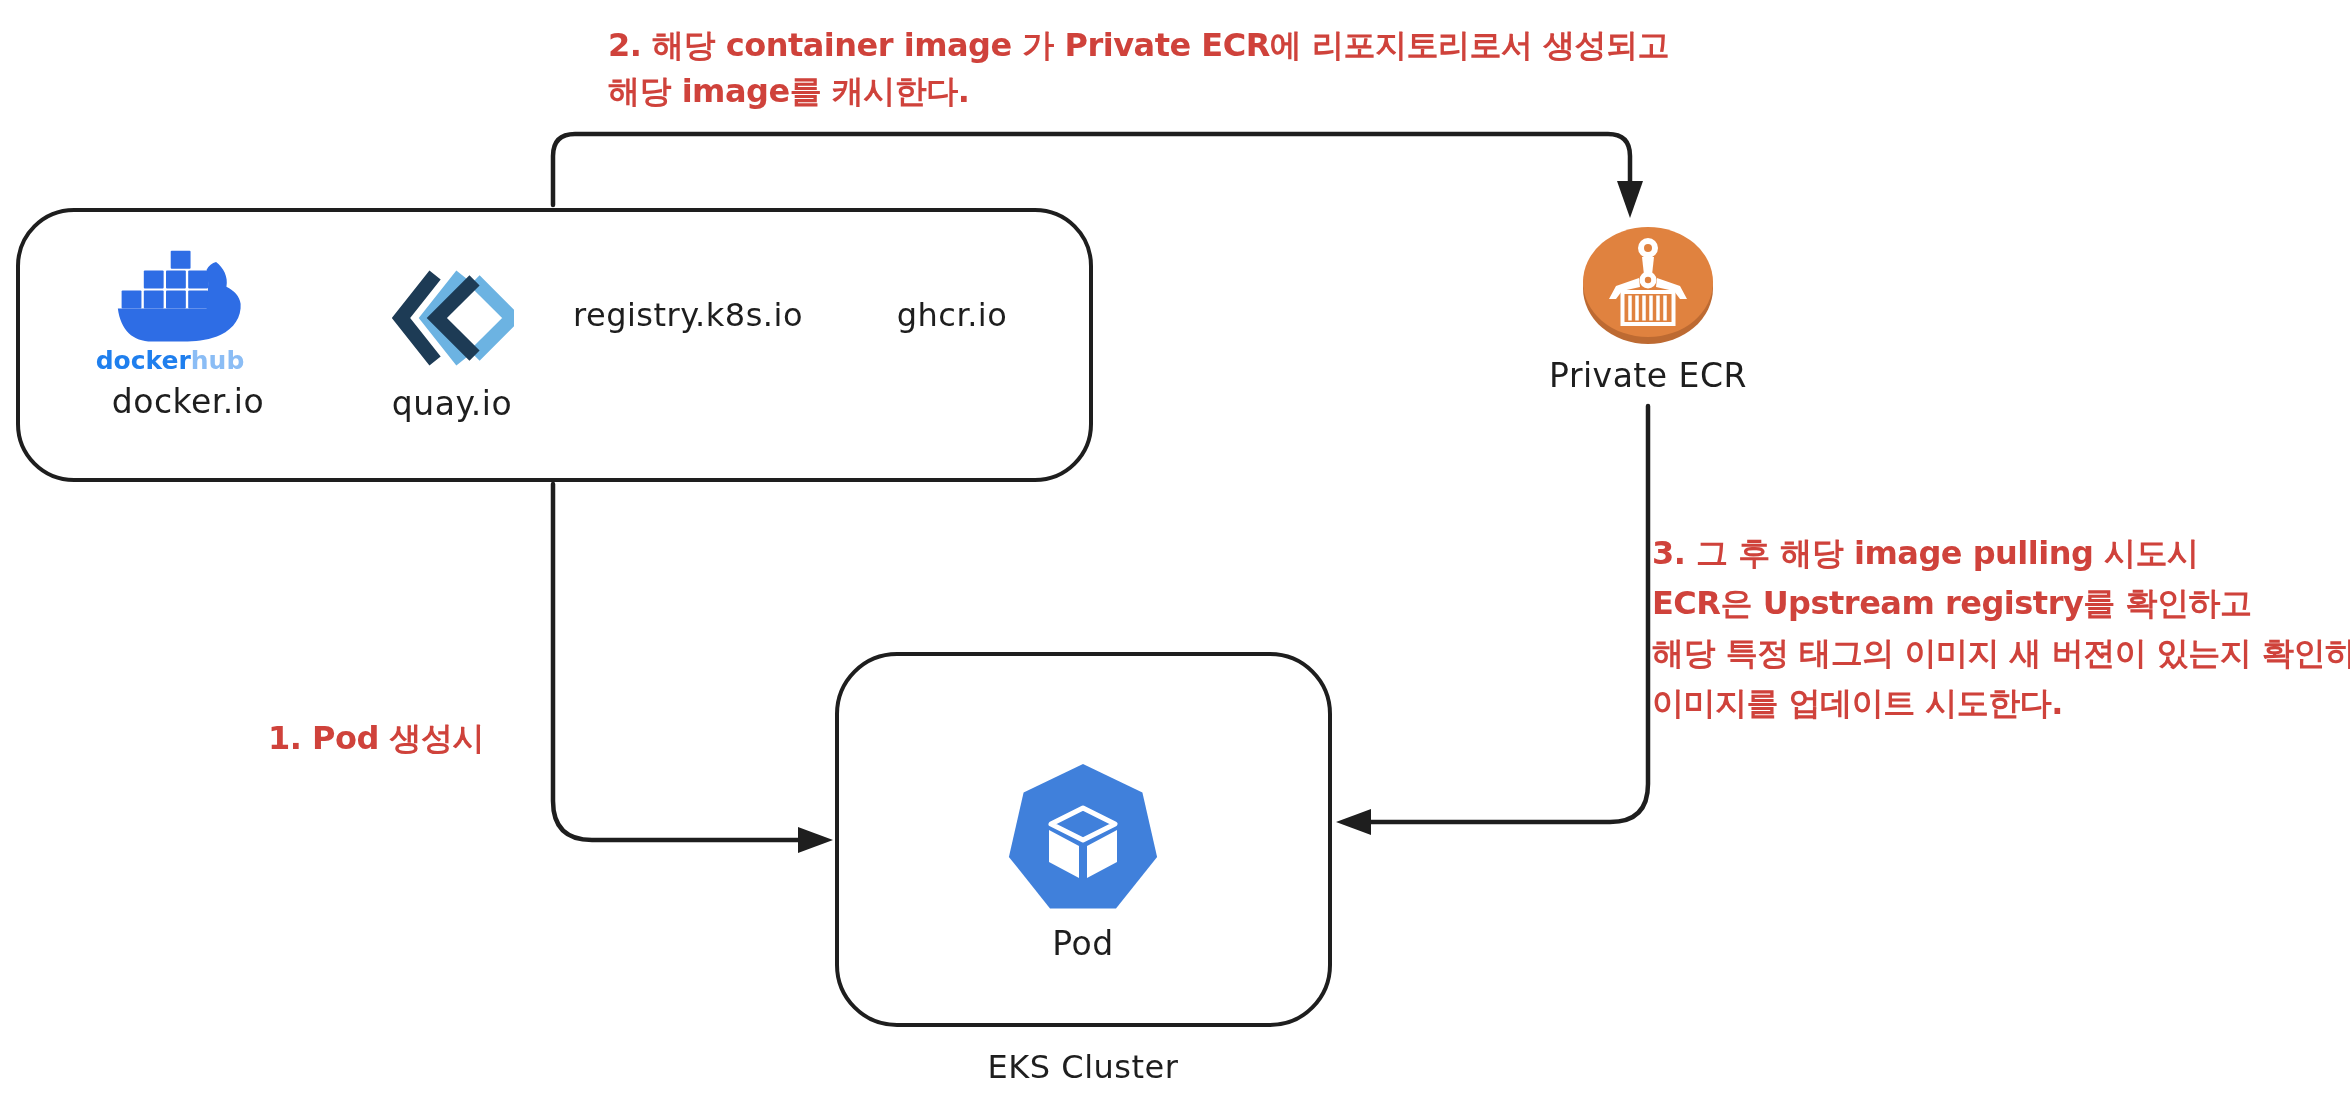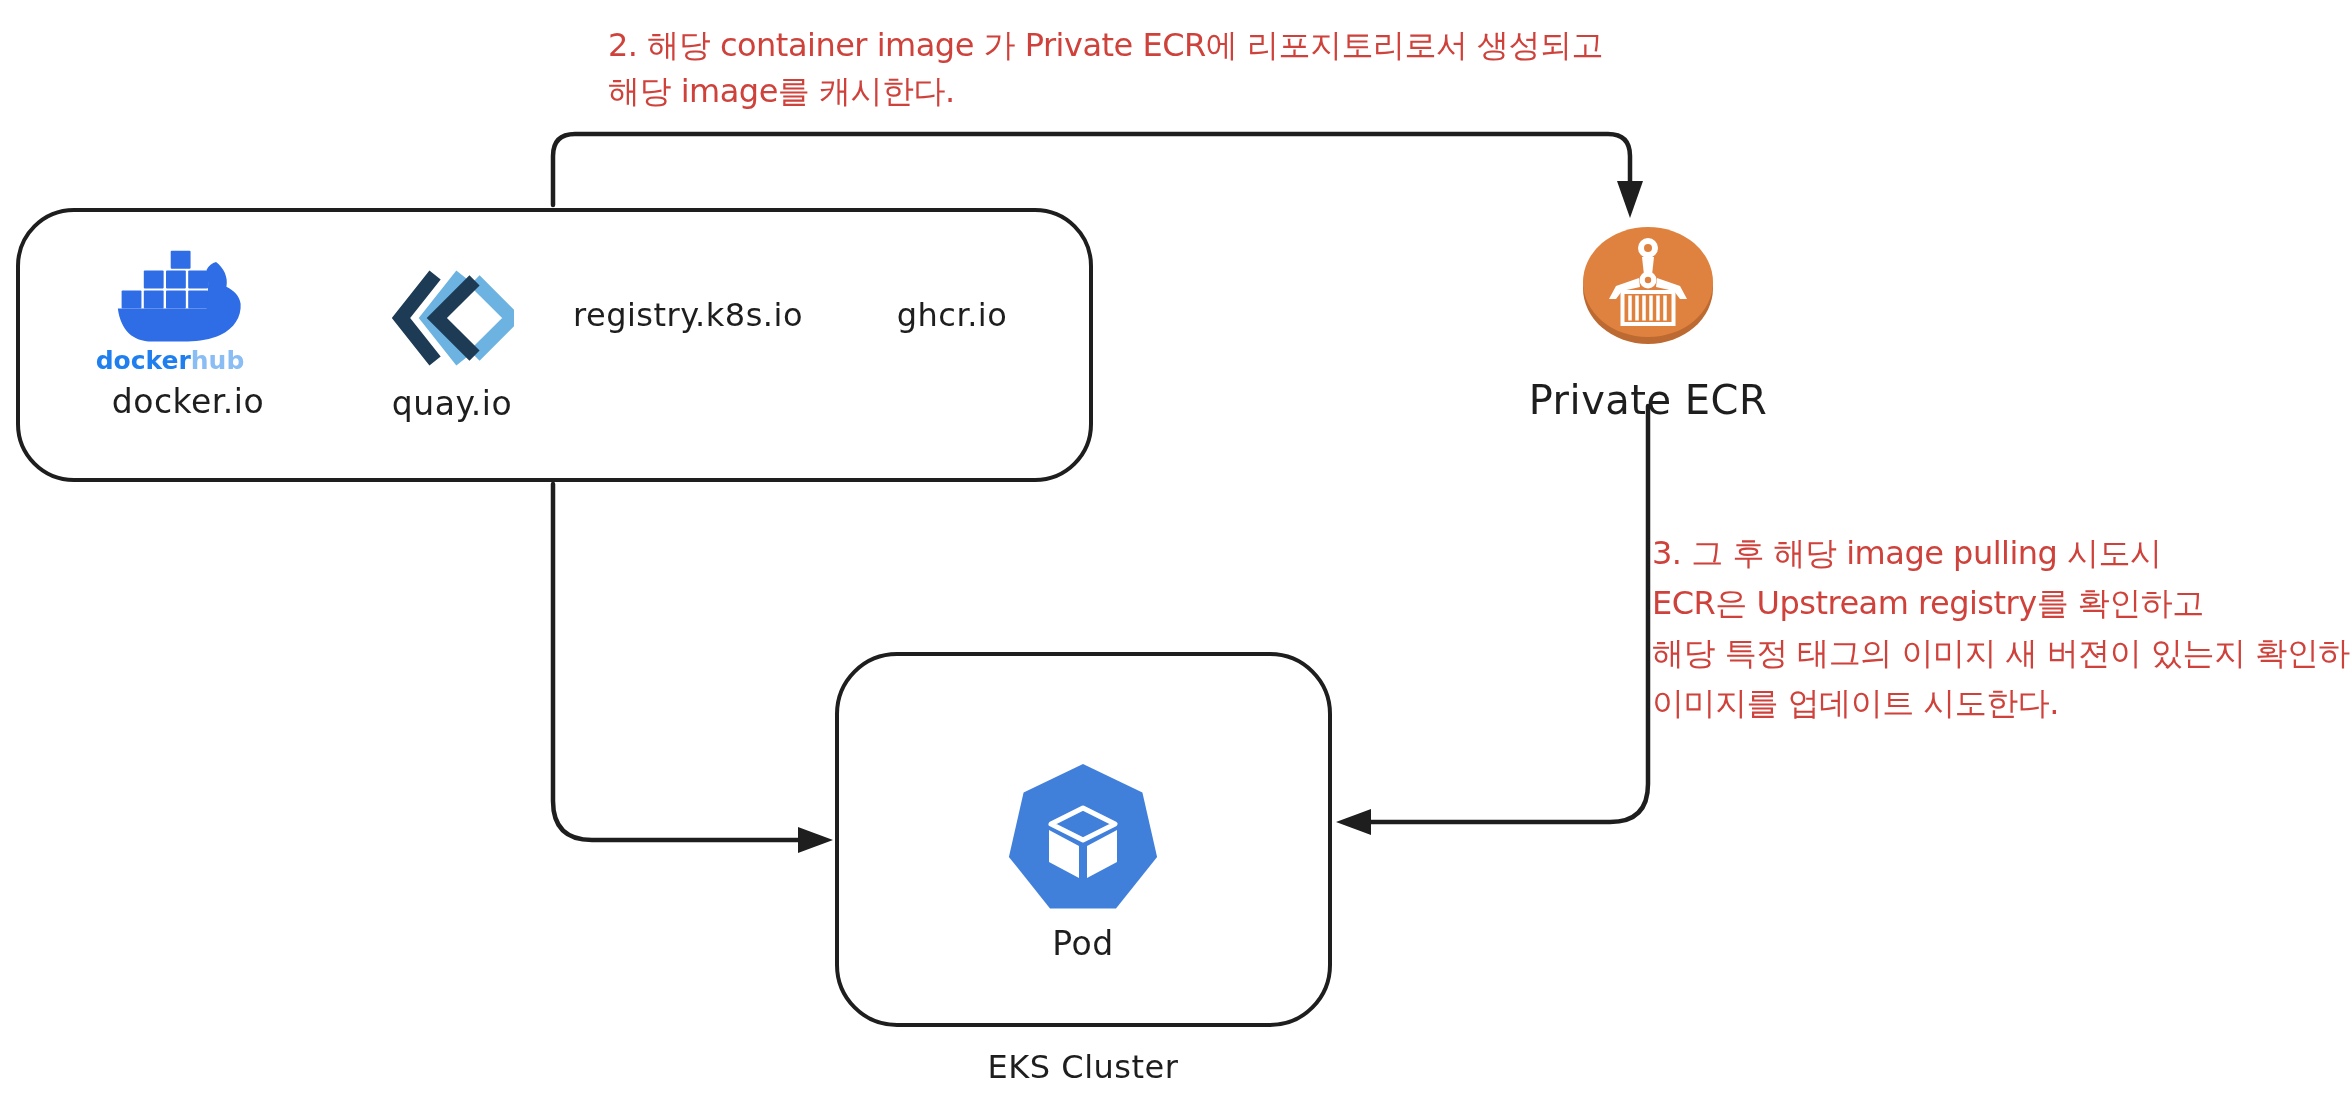--- a/index.html
+++ b/index.html
@@ -26,20 +26,21 @@
     white-space: nowrap;
     letter-spacing: 0.5px;
   }
   .centered { transform: translateX(-50%); text-align: center; }
   .annotation {
     position: absolute;
     color: #cf423b;
     font-size: 32px;
     white-space: nowrap;
     letter-spacing: -0.5px;
+    font-weight: bold;
   }
   .annotation .line { white-space: nowrap; }
   .wordmark { font-weight: bold; font-size: 25px; white-space: nowrap; }
 </style>
 </head>
 <body>
 
 <div class="canvas">
 
   <svg class="layer" width="2350" height="1100" viewBox="0 0 2350 1100">
@@ -59,20 +60,21 @@
       <polygon points="1336,822 1371,809 1371,835" fill="#1e1e1e"></polygon>
     </g>
   </svg>
 
   <div class="annotation" style="left:608px; top:22px; line-height:46px;">
     <div class="line">2. 해당 container image 가 Private ECR에 리포지토리로서 생성되고</div>
     <div class="line">해당 image를 캐시한다.</div>
   </div>
 
   <div class="annotation" style="left:268px; top:714px; line-height:48px;">
+    <div class="line">1. Pod 생성시</div>
   </div>
 
   <div class="annotation" style="left:1652px; top:528px; line-height:50px;">
     <div class="line">3. 그 후 해당 image pulling 시도시</div>
     <div class="line">ECR은 Upstream registry를 확인하고</div>
     <div class="line">해당 특정 태그의 이미지 새 버젼이 있는지 확인하고</div>
     <div class="line">이미지를 업데이트 시도한다.</div>
   </div>
 
 
@@ -128,21 +130,21 @@
     <rect x="40.5" y="66" width="51" height="32" fill="none" stroke="#ffffff" stroke-width="4"></rect>
     <g stroke="#ffffff" stroke-width="3.5">
       <line x1="48" y1="69.5" x2="48" y2="94.5"></line>
       <line x1="55" y1="69.5" x2="55" y2="94.5"></line>
       <line x1="62" y1="69.5" x2="62" y2="94.5"></line>
       <line x1="69" y1="69.5" x2="69" y2="94.5"></line>
       <line x1="76" y1="69.5" x2="76" y2="94.5"></line>
       <line x1="83" y1="69.5" x2="83" y2="94.5"></line>
     </g>
   </svg>
-  <div class="abs hand centered" style="left:1648px; top:377px; font-size:40px;">Private ECR</div>
+  <div class="abs hand centered" style="left:1648px; top:356px; font-size:33px;">Private ECR</div>
 
   <div class="node-box" style="left:835px; top:652px; width:497px; height:375px; border-radius:62px;"></div>
 
   <svg class="abs" style="left:1003px; top:762px;" width="160" height="150" viewBox="0 0 160 150">
     <polygon points="80,2 139.4,30.6 154.1,94.9 113,146.5 47,146.5 5.9,94.9 20.6,30.6" fill="#4080db"></polygon>
     <polygon points="80,46 112,62 80,78 48,62" fill="none" stroke="#ffffff" stroke-width="5" stroke-linejoin="round"></polygon>
     <polygon points="46,68 76,84 76,116 46,100" fill="#ffffff"></polygon>
     <polygon points="114,68 84,84 84,116 114,100" fill="#ffffff"></polygon>
   </svg>
   <div class="abs hand centered" style="left:1083px; top:924px; font-size:33px;">Pod</div>

